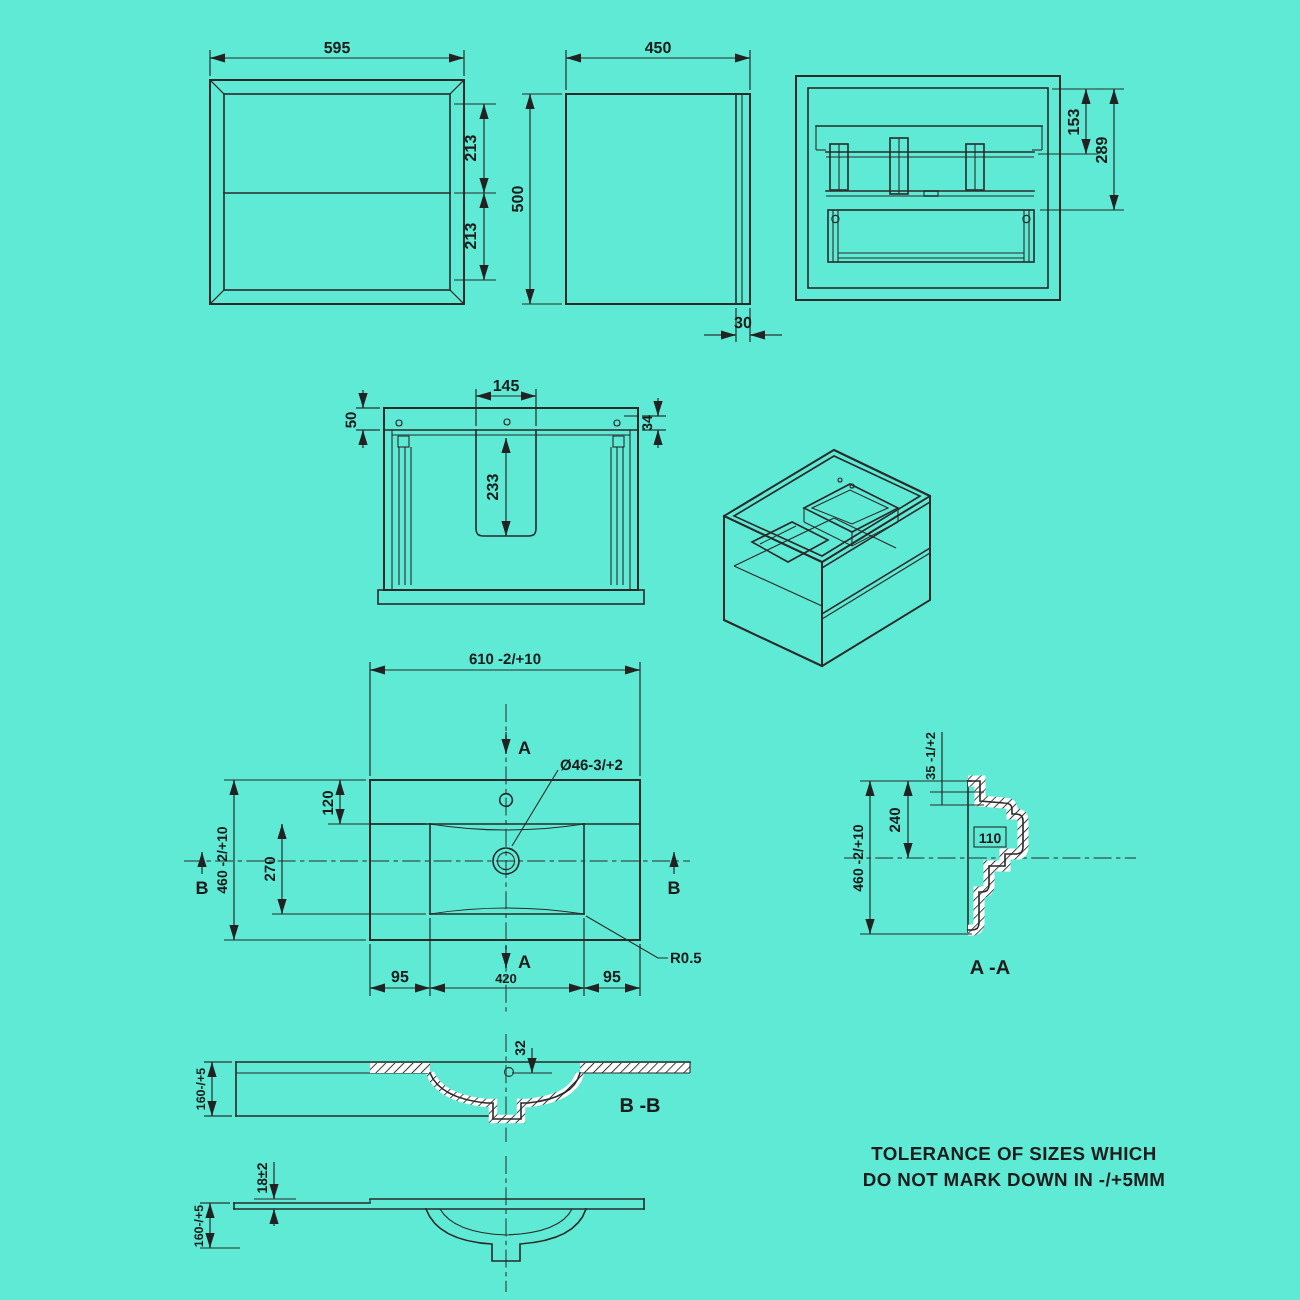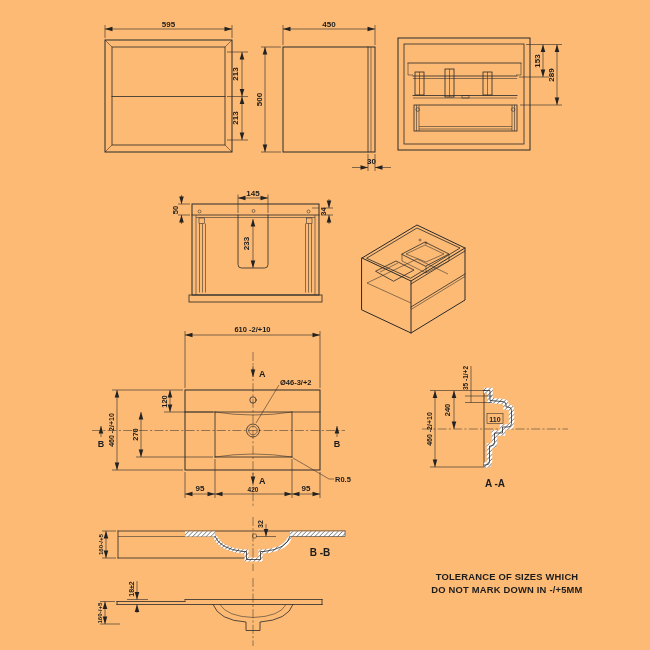--- a/index.html
+++ b/index.html
@@ -1,16 +1,16 @@
 <!DOCTYPE html>
 <html><head>
 <meta charset="utf-8">
 <style>
   html,body{margin:0;padding:0;background:#fff;}
-  #stage{width:650px;height:650px;background:#fdba74;position:relative;font-family:"Liberation Sans",sans-serif;}
+  #stage{width:650px;height:650px;background:#5eead4;position:relative;font-family:"Liberation Sans",sans-serif;}
   svg{display:block}
   .ln{stroke:#2a2a2a;stroke-width:1;fill:none;stroke-linecap:square}
   .lm{stroke:#2a2a2a;stroke-width:.8;fill:none;stroke-linecap:square}
   .lt{stroke:#2a2a2a;stroke-width:.55;fill:none}
   .dim{stroke:#2a2a2a;stroke-width:.6;fill:none}
   .cl{stroke:#2a2a2a;stroke-width:.5;stroke-dasharray:9 2.2 2.2 2.2;fill:none}
   .hb{stroke:url(#hatch);stroke-width:5.5;fill:none}
   .hb2{stroke:url(#hatch);stroke-width:4.2;fill:none}
   text{font-family:"Liberation Sans",sans-serif;font-weight:700;font-size:8px;fill:#1c1c1c}
   .t75{font-size:7.5px}.t7{font-size:7px}.t65{font-size:6.5px}.t62{font-size:6.2px}

